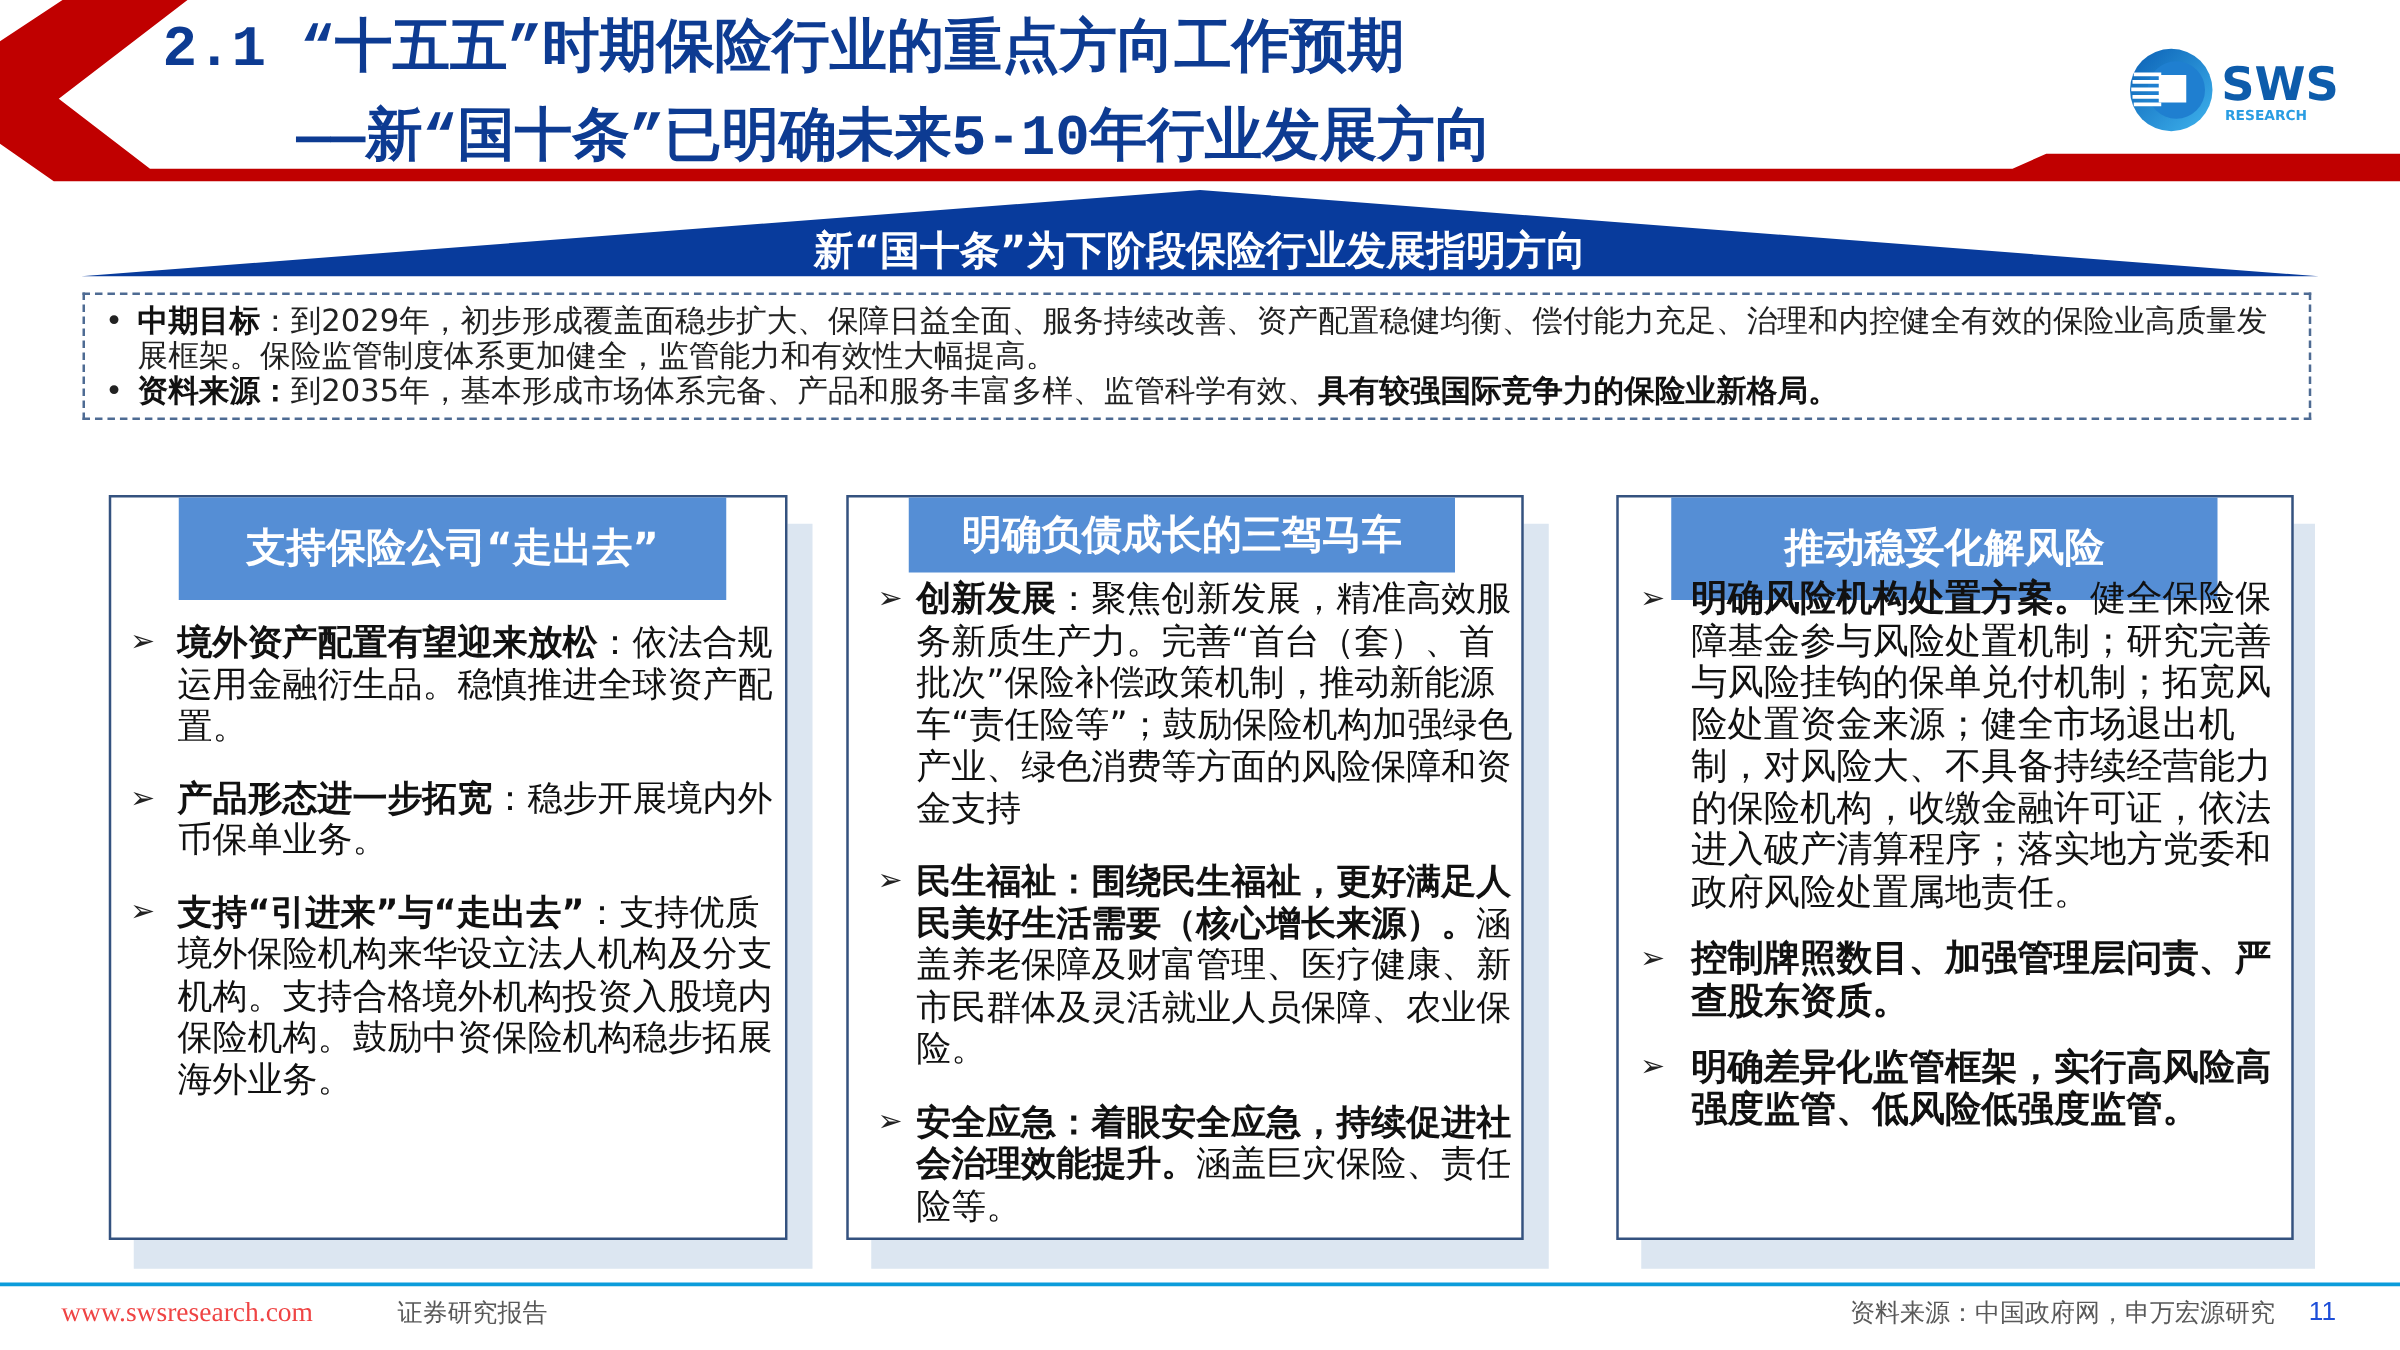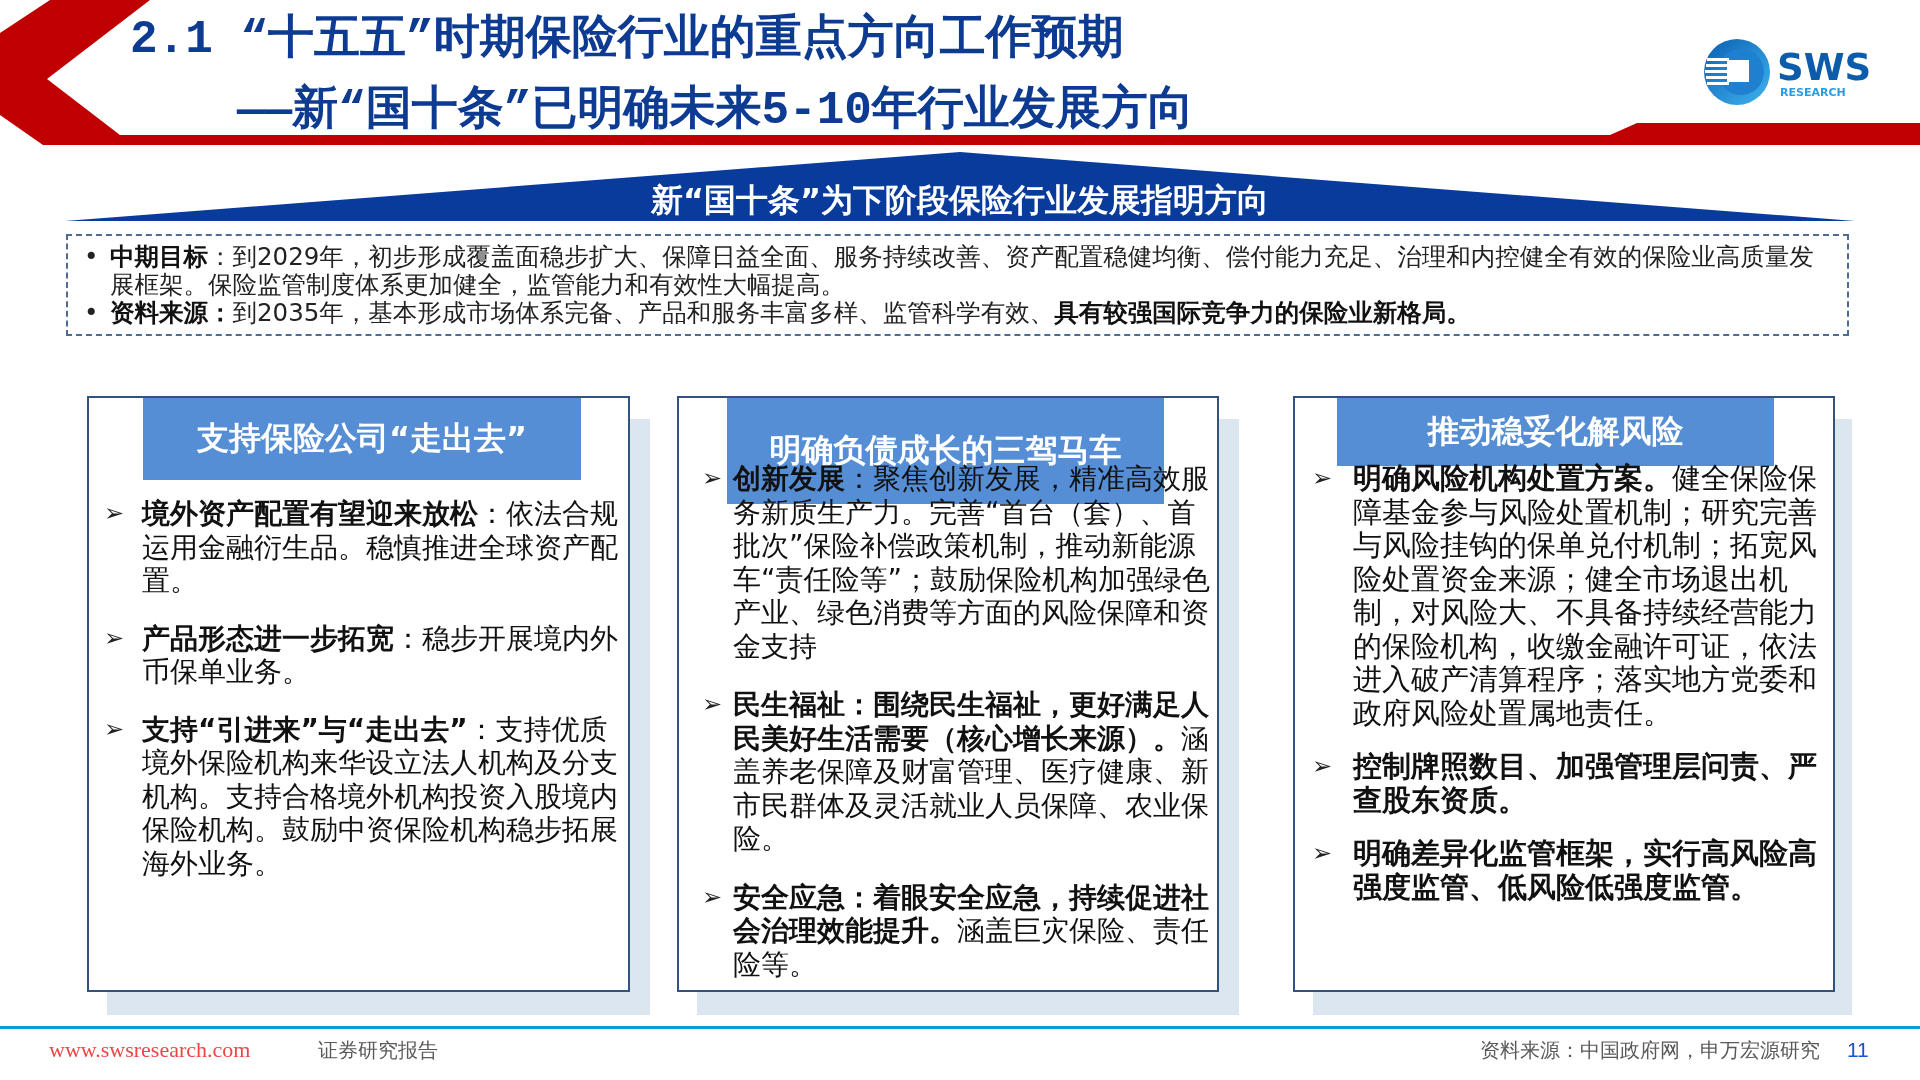--- a/index.html
+++ b/index.html
@@ -121,36 +121,36 @@
   <div class="item" style="padding-left:42px; margin-bottom:24px;">
     <span class="arrow">➢</span><span class="b">产品形态进一步拓宽</span><span>：稳步开展境内外币保单业务。</span>
   </div>
   <div class="item" style="padding-left:42px;">
     <span class="arrow">➢</span><span class="b">支持“引进来”与“走出去”</span><span>：支持优质境外保险机构来华设立法人机构及分支机构。支持合格境外机构投资入股境内保险机构。鼓励中资保险机构稳步拓展海外业务。</span>
   </div>
 </div>
 
 <div class="col-shadow" style="left:697px; top:419px; width:542px; height:596px;"></div>
 <div class="col-box" style="left:677px; top:396px; width:542px; height:596px;"></div>
-<div class="col-header" style="left:727px; top:355px; width:437px; height:106px;">明确负债成长的三驾马车</div>
+<div class="col-header" style="left:727px; top:355px; width:437px; height:60px;">明确负债成长的三驾马车</div>
 <div class="col-list col-mid" style="left:698px; top:462px; width:515px;">
   <div class="item" style="padding-left:35px; margin-bottom:25px;">
     <span class="arrow">➢</span><span class="b">创新发展</span><span>：聚焦创新发展，精准高效服务新质生产力。完善“首台（套）、首批次”保险补偿政策机制，推动新能源车“责任险等”；鼓励保险机构加强绿色产业、绿色消费等方面的风险保障和资金支持</span>
   </div>
   <div class="item" style="padding-left:35px; margin-bottom:25px;">
     <span class="arrow">➢</span><span class="b">民生福祉：围绕民生福祉，更好满足人民美好生活需要（核心增长来源）。</span><span>涵盖养老保障及财富管理、医疗健康、新市民群体及灵活就业人员保障、农业保险。</span>
   </div>
   <div class="item" style="padding-left:35px;">
     <span class="arrow">➢</span><span class="b">安全应急：着眼安全应急，持续促进社会治理效能提升。</span><span>涵盖巨灾保险、责任险等。</span>
   </div>
 </div>
 
 <div class="col-shadow" style="left:1313px; top:419px; width:539px; height:596px;"></div>
 <div class="col-box" style="left:1293px; top:396px; width:542px; height:596px;"></div>
-<div class="col-header" style="left:1337px; top:355px; width:437px; height:68px;">推动稳妥化解风险</div>
+<div class="col-header" style="left:1337px; top:355px; width:437px; height:82px;">推动稳妥化解风险</div>
 <div class="col-list col-right" style="left:1308px; top:462px; width:517px;">
   <div class="item" style="padding-left:45px; margin-bottom:20px;">
     <span class="arrow">➢</span><span class="b">明确风险机构处置方案。</span><span>健全保险保障基金参与风险处置机制；研究完善与风险挂钩的保单兑付机制；拓宽风险处置资金来源；健全市场退出机制，对风险大、不具备持续经营能力的保险机构，收缴金融许可证，依法进入破产清算程序；落实地方党委和政府风险处置属地责任。</span>
   </div>
   <div class="item" style="padding-left:45px; margin-bottom:20px;">
     <span class="arrow">➢</span><span class="b">控制牌照数目、加强管理层问责、严查股东资质。</span><span></span>
   </div>
   <div class="item" style="padding-left:45px;">
     <span class="arrow">➢</span><span class="b">明确差异化监管框架，实行高风险高强度监管、低风险低强度监管。</span><span></span>
   </div>

